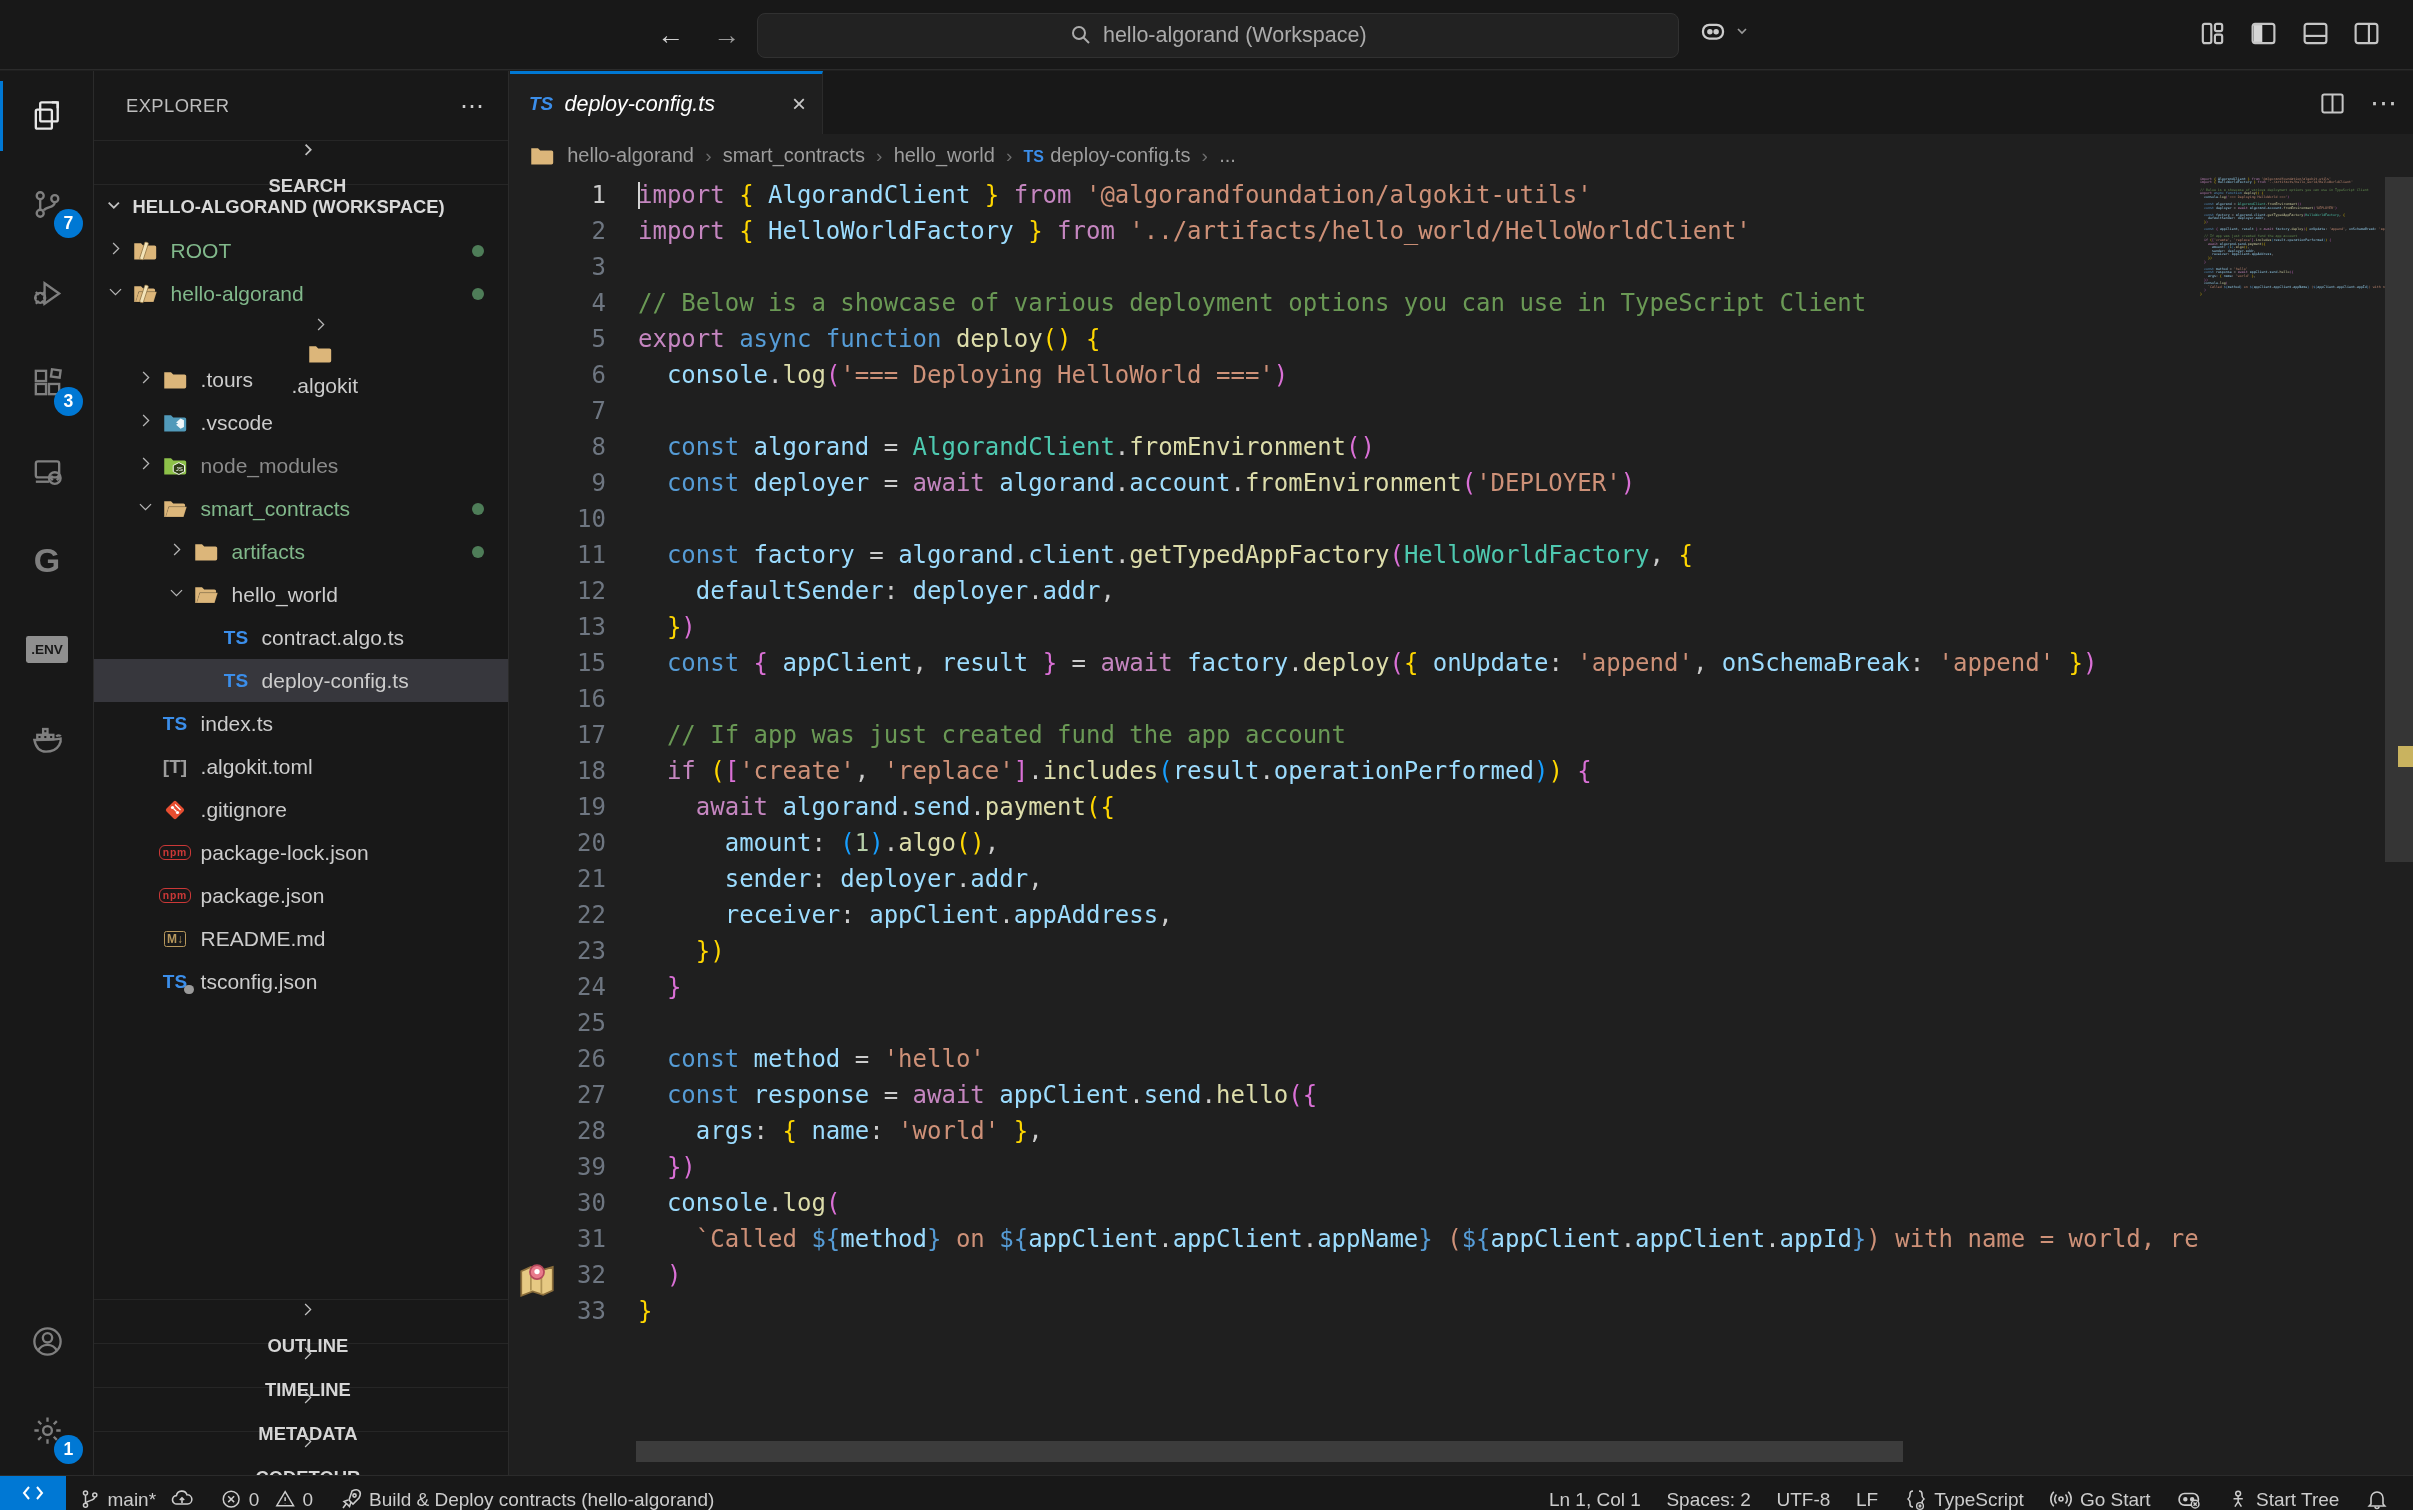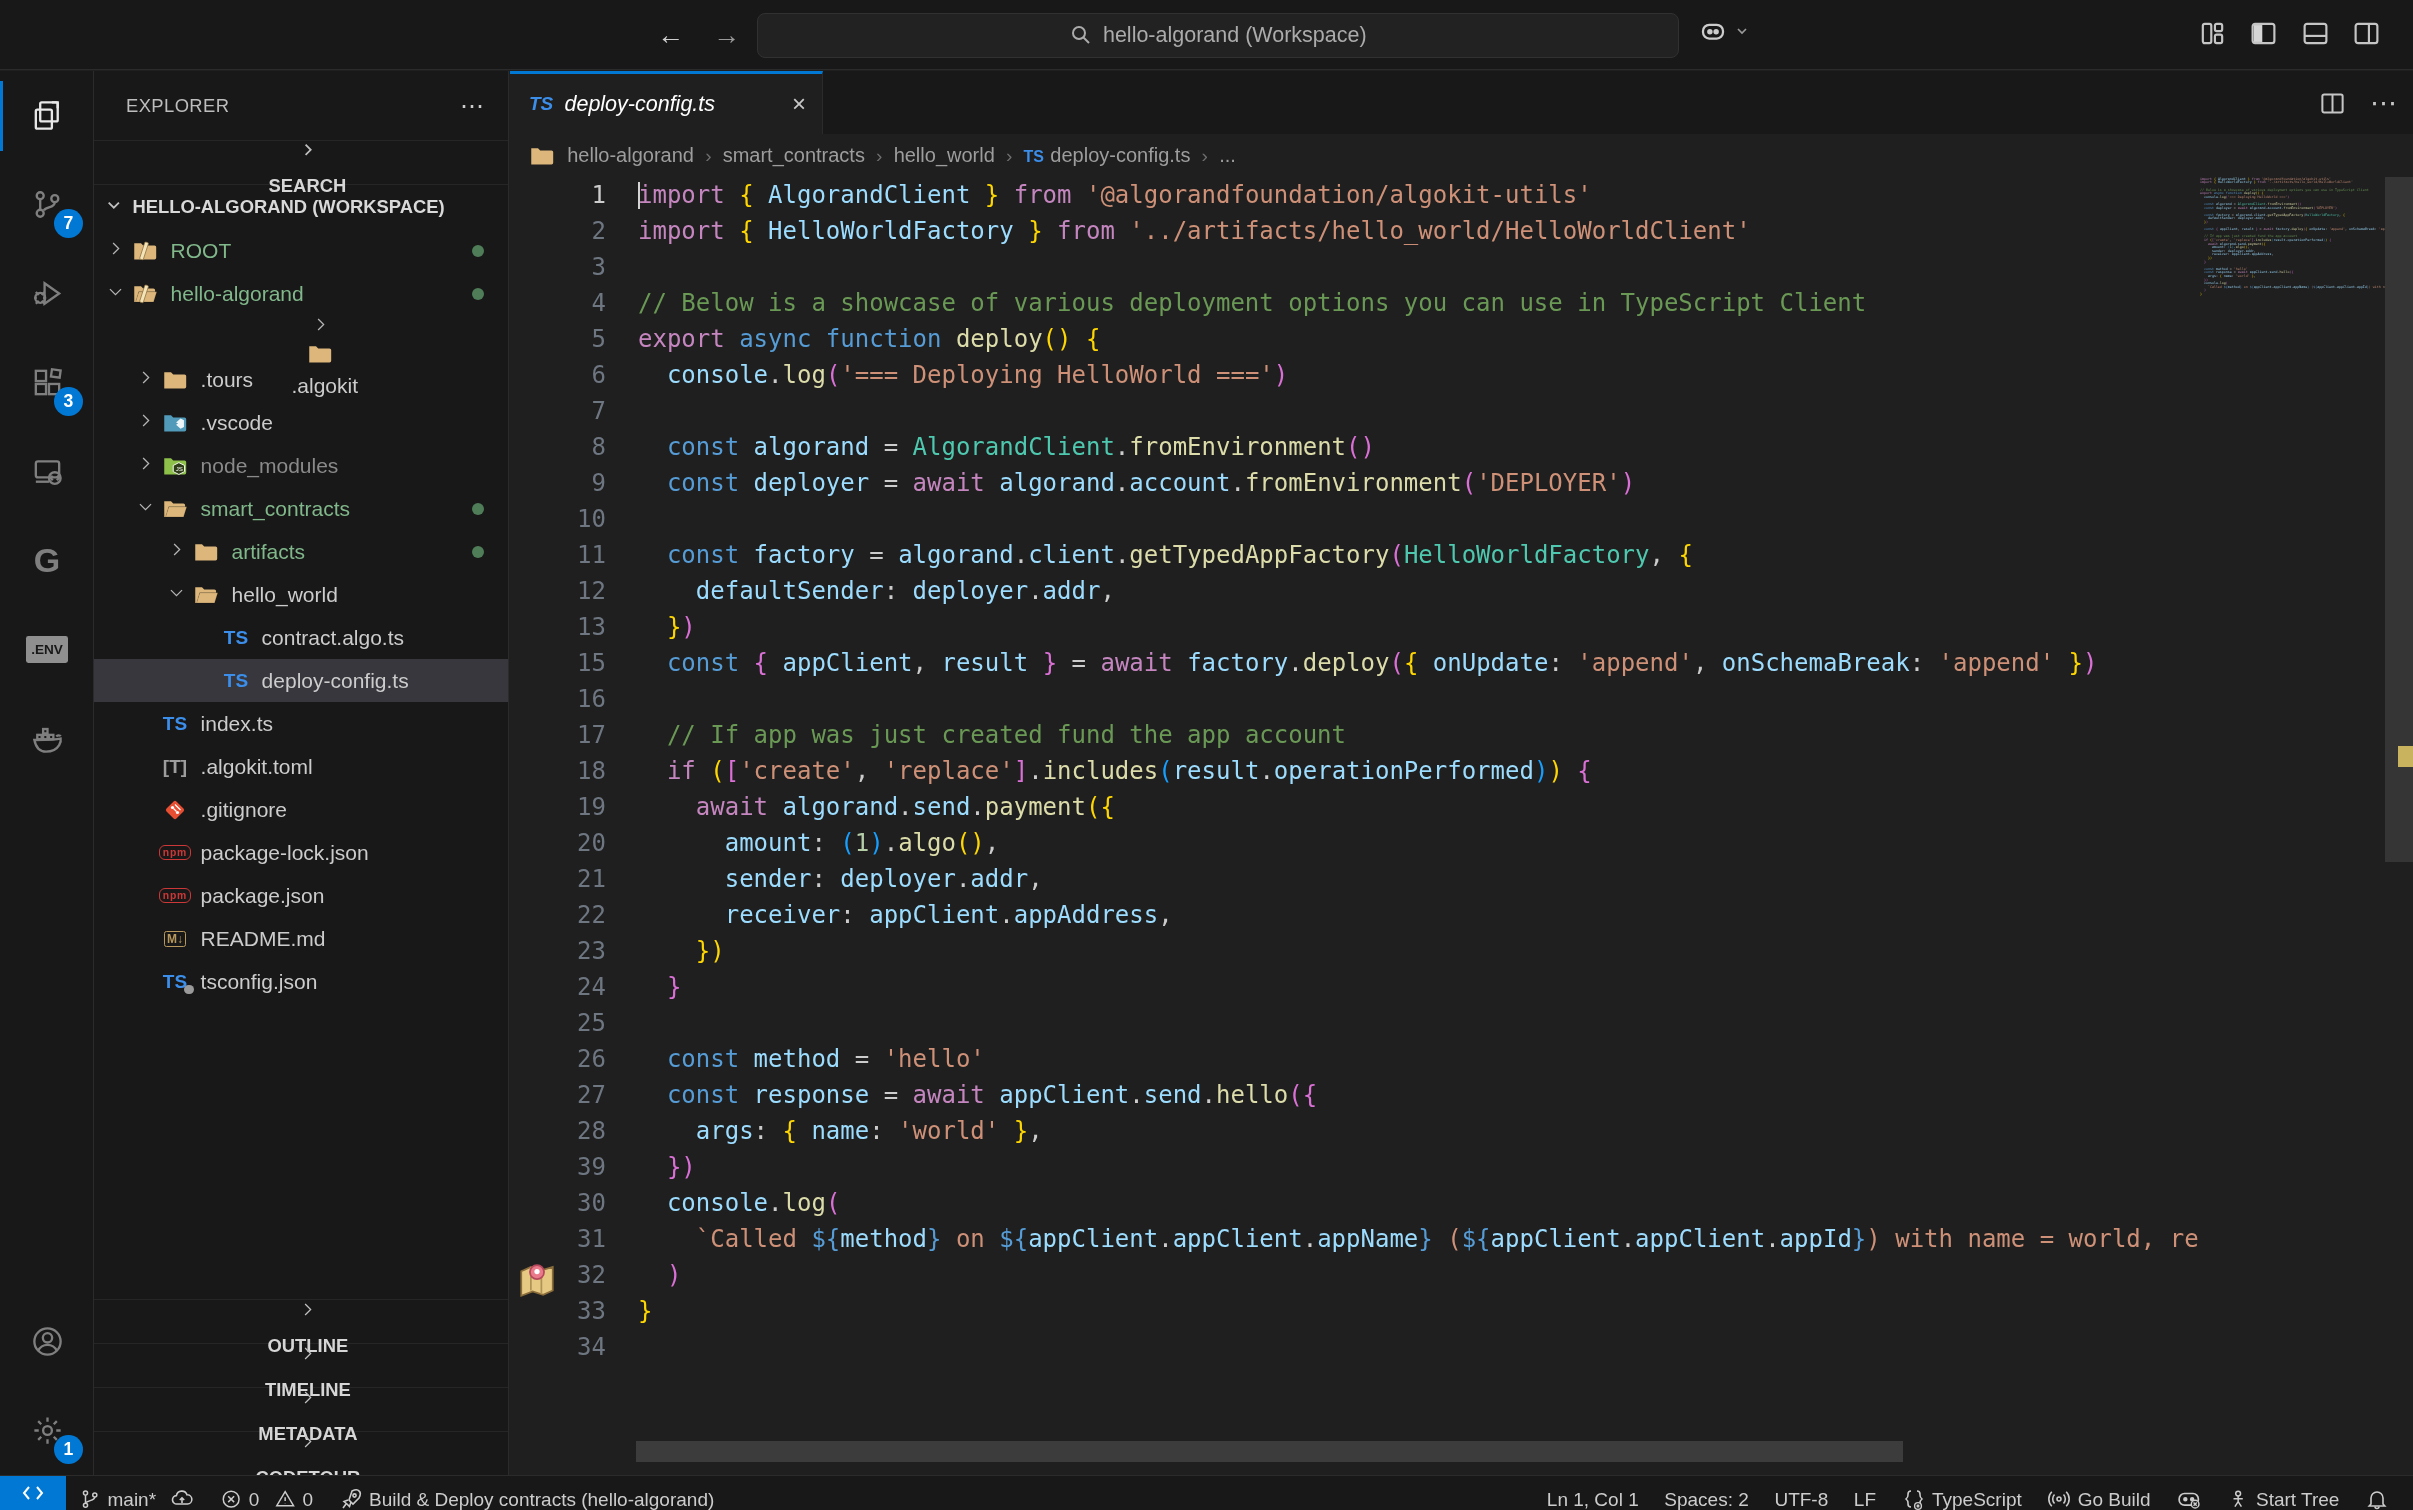--- a/index.html
+++ b/index.html
@@ -566,21 +566,20 @@
     <div class="code-line"><span class="ln">39</span><span class="src"><span class="tk-p">  </span><span class="tk-bp">}</span><span class="tk-bp">)</span></span></div>
     <div class="code-line"><span class="ln">30</span><span class="src"><span class="tk-p">  </span><span class="tk-v">console</span><span class="tk-p">.</span><span class="tk-f">log</span><span class="tk-bp">(</span></span></div>
     <div class="code-line"><span class="ln">31</span><span class="src"><span class="tk-p">    </span><span class="tk-str">`Called </span><span class="tk-tb">${</span><span class="tk-v">method</span><span class="tk-tb">}</span><span class="tk-str"> on </span><span class="tk-tb">${</span><span class="tk-v">appClient</span><span class="tk-p">.</span><span class="tk-v">appClient</span><span class="tk-p">.</span><span class="tk-v">appName</span><span class="tk-tb">}</span><span class="tk-str"> (</span><span class="tk-tb">${</span><span class="tk-v">appClient</span><span class="tk-p">.</span><span class="tk-v">appClient</span><span class="tk-p">.</span><span class="tk-v">appId</span><span class="tk-tb">}</span><span class="tk-str">) with name = world, receive</span></span></div>
     <div class="code-line"><span class="ln">32</span><span class="src"><span class="tk-p">  </span><span class="tk-bp">)</span></span><span class="gutter-marker"><svg width="42" height="42" viewBox="0 0 24 24">
           <path d="M3 7l5.5-2.5 6 2L21 4.5V18l-5.5 2.5-6-2L3 21z" fill="#e6c983" stroke="#8a6d3b" stroke-width="1"></path>
           <path d="M8.5 4.5V18M14.5 6.5V20" stroke="#b09455" stroke-width="1"></path>
           <circle cx="12" cy="7.5" r="4" fill="#e87a8a" stroke="#b5485c" stroke-width="1"></circle>
           <circle cx="12" cy="7.2" r="1.5" fill="#fff"></circle>
         </svg></span></div>
     <div class="code-line"><span class="ln">33</span><span class="src"><span class="tk-bg">}</span></span></div>
-    <div class="code-line"><span class="ln">34</span><span class="src"></span></div>
   </div>
 
 <div id="minimap">
     <div id="minimap-inner"><div><span class="tk-k">import</span><span class="tk-p"> </span><span class="tk-bg">{</span><span class="tk-p"> </span><span class="tk-v">AlgorandClient</span><span class="tk-p"> </span><span class="tk-bg">}</span><span class="tk-p"> </span><span class="tk-k">from</span><span class="tk-p"> </span><span class="tk-str">'@algorandfoundation/algokit-utils'</span></div><div><span class="tk-k">import</span><span class="tk-p"> </span><span class="tk-bg">{</span><span class="tk-p"> </span><span class="tk-v">HelloWorldFactory</span><span class="tk-p"> </span><span class="tk-bg">}</span><span class="tk-p"> </span><span class="tk-k">from</span><span class="tk-p"> </span><span class="tk-str">'../artifacts/hello_world/HelloWorldClient'</span></div><div>&nbsp;</div><div><span class="tk-c">// Below is a showcase of various deployment options you can use in TypeScript Client</span></div><div><span class="tk-k">export</span><span class="tk-p"> </span><span class="tk-s">async</span><span class="tk-p"> </span><span class="tk-s">function</span><span class="tk-p"> </span><span class="tk-f">deploy</span><span class="tk-bg">()</span><span class="tk-p"> </span><span class="tk-bg">{</span></div><div><span class="tk-p">  </span><span class="tk-v">console</span><span class="tk-p">.</span><span class="tk-f">log</span><span class="tk-bp">(</span><span class="tk-str">'=== Deploying HelloWorld ==='</span><span class="tk-bp">)</span></div><div>&nbsp;</div><div><span class="tk-p">  </span><span class="tk-s">const</span><span class="tk-p"> </span><span class="tk-v">algorand</span><span class="tk-p"> = </span><span class="tk-t">AlgorandClient</span><span class="tk-p">.</span><span class="tk-f">fromEnvironment</span><span class="tk-bp">()</span></div><div><span class="tk-p">  </span><span class="tk-s">const</span><span class="tk-p"> </span><span class="tk-v">deployer</span><span class="tk-p"> = </span><span class="tk-k">await</span><span class="tk-p"> </span><span class="tk-v">algorand</span><span class="tk-p">.</span><span class="tk-v">account</span><span class="tk-p">.</span><span class="tk-f">fromEnvironment</span><span class="tk-bp">(</span><span class="tk-str">'DEPLOYER'</span><span class="tk-bp">)</span></div><div>&nbsp;</div><div><span class="tk-p">  </span><span class="tk-s">const</span><span class="tk-p"> </span><span class="tk-v">factory</span><span class="tk-p"> = </span><span class="tk-v">algorand</span><span class="tk-p">.</span><span class="tk-v">client</span><span class="tk-p">.</span><span class="tk-f">getTypedAppFactory</span><span class="tk-bp">(</span><span class="tk-t">HelloWorldFactory</span><span class="tk-p">, </span><span class="tk-bg">{</span></div><div><span class="tk-p">    </span><span class="tk-v">defaultSender</span><span class="tk-p">: </span><span class="tk-v">deployer</span><span class="tk-p">.</span><span class="tk-v">addr</span><span class="tk-p">,</span></div><div><span class="tk-p">  </span><span class="tk-bg">}</span><span class="tk-bp">)</span></div><div>&nbsp;</div><div><span class="tk-p">  </span><span class="tk-s">const</span><span class="tk-p"> </span><span class="tk-bp">{</span><span class="tk-p"> </span><span class="tk-v">appClient</span><span class="tk-p">, </span><span class="tk-v">result</span><span class="tk-p"> </span><span class="tk-bp">}</span><span class="tk-p"> = </span><span class="tk-k">await</span><span class="tk-p"> </span><span class="tk-v">factory</span><span class="tk-p">.</span><span class="tk-f">deploy</span><span class="tk-bp">(</span><span class="tk-bg">{</span><span class="tk-p"> </span><span class="tk-v">onUpdate</span><span class="tk-p">: </span><span class="tk-str">'append'</span><span class="tk-p">, </span><span class="tk-v">onSchemaBreak</span><span class="tk-p">: </span><span class="tk-str">'append'</span></div><div>&nbsp;</div><div><span class="tk-p">  </span><span class="tk-c">// If app was just created fund the app account</span></div><div><span class="tk-p">  </span><span class="tk-k">if</span><span class="tk-p"> </span><span class="tk-bg">(</span><span class="tk-bp">[</span><span class="tk-str">'create'</span><span class="tk-p">, </span><span class="tk-str">'replace'</span><span class="tk-bp">]</span><span class="tk-p">.</span><span class="tk-f">includes</span><span class="tk-bb">(</span><span class="tk-v">result</span><span class="tk-p">.</span><span class="tk-v">operationPerformed</span><span class="tk-bb">)</span><span class="tk-bg">)</span><span class="tk-p"> </span><span class="tk-bp">{</span></div><div><span class="tk-p">    </span><span class="tk-k">await</span><span class="tk-p"> </span><span class="tk-v">algorand</span><span class="tk-p">.</span><span class="tk-v">send</span><span class="tk-p">.</span><span class="tk-f">payment</span><span class="tk-bg">(</span><span class="tk-bg">{</span></div><div><span class="tk-p">      </span><span class="tk-v">amount</span><span class="tk-p">: </span><span class="tk-bb">(</span><span class="tk-n">1</span><span class="tk-bb">)</span><span class="tk-p">.</span><span class="tk-f">algo</span><span class="tk-bg">()</span><span class="tk-p">,</span></div><div><span class="tk-p">      </span><span class="tk-v">sender</span><span class="tk-p">: </span><span class="tk-v">deployer</span><span class="tk-p">.</span><span class="tk-v">addr</span><span class="tk-p">,</span></div><div><span class="tk-p">      </span><span class="tk-v">receiver</span><span class="tk-p">: </span><span class="tk-v">appClient</span><span class="tk-p">.</span><span class="tk-v">appAddress</span><span class="tk-p">,</span></div><div><span class="tk-p">    </span><span class="tk-bg">}</span><span class="tk-bg">)</span></div><div><span class="tk-p">  </span><span class="tk-bp">}</span></div><div>&nbsp;</div><div><span class="tk-p">  </span><span class="tk-s">const</span><span class="tk-p"> </span><span class="tk-v">method</span><span class="tk-p"> = </span><span class="tk-str">'hello'</span></div><div><span class="tk-p">  </span><span class="tk-s">const</span><span class="tk-p"> </span><span class="tk-v">response</span><span class="tk-p"> = </span><span class="tk-k">await</span><span class="tk-p"> </span><span class="tk-v">appClient</span><span class="tk-p">.</span><span class="tk-v">send</span><span class="tk-p">.</span><span class="tk-f">hello</span><span class="tk-bp">(</span><span class="tk-bp">{</span></div><div><span class="tk-p">    </span><span class="tk-v">args</span><span class="tk-p">: </span><span class="tk-bg">{</span><span class="tk-p"> </span><span class="tk-v">name</span><span class="tk-p">: </span><span class="tk-str">'world'</span><span class="tk-p"> </span><span class="tk-bg">}</span><span class="tk-p">,</span></div><div><span class="tk-p">  </span><span class="tk-bp">}</span><span class="tk-bp">)</span></div><div><span class="tk-p">  </span><span class="tk-v">console</span><span class="tk-p">.</span><span class="tk-f">log</span><span class="tk-bp">(</span></div><div><span class="tk-p">    </span><span class="tk-str">`Called </span><span class="tk-tb">${</span><span class="tk-v">method</span><span class="tk-tb">}</span><span class="tk-str"> on </span><span class="tk-tb">${</span><span class="tk-v">appClient</span><span class="tk-p">.</span><span class="tk-v">appClient</span><span class="tk-p">.</span><span class="tk-v">appName</span><span class="tk-tb">}</span><span class="tk-str"> (</span><span class="tk-tb">${</span><span class="tk-v">appClient</span><span class="tk-p">.</span><span class="tk-v">appClient</span><span class="tk-p">.</span><span class="tk-v">appId</span><span class="tk-tb">}</span><span class="tk-str">) with name = world, receive</span></div><div><span class="tk-p">  </span><span class="tk-bp">)</span></div><div><span class="tk-bg">}</span></div><div>&nbsp;</div></div>
   </div>
 <div id="vscroll"></div>
 <div id="vscroll-mark"></div>
 <div id="hscroll"></div>
 
 <div id="statusbar">
@@ -659,21 +658,21 @@
         </span>
         <span>TypeScript</span>
       </div>
       <div class="sb-item">
         <span class="ico">
           <svg width="24" height="24" viewBox="0 0 24 24" fill="none" stroke="currentColor" stroke-width="1.6">
             <circle cx="12" cy="12" r="2"></circle>
             <path d="M7.5 16.5a6.5 6.5 0 010-9M16.5 7.5a6.5 6.5 0 010 9M4.8 19.2a10.2 10.2 0 010-14.4M19.2 4.8a10.2 10.2 0 010 14.4"></path>
           </svg>
         </span>
-        <span>Go Build</span>
+        <span>Go Start</span>
       </div>
       <div class="sb-item">
         <span class="ico">
           <svg width="25.5" height="25.5" viewBox="0 0 24 24" fill="none" stroke="currentColor" stroke-width="1.6">
             <rect x="3" y="8" width="18" height="11" rx="5"></rect>
             <circle cx="8.8" cy="13.5" r="1.3" fill="currentColor"></circle>
             <circle cx="15.2" cy="13.5" r="1.3" fill="currentColor"></circle>
             <circle cx="18" cy="18" r="3.6" fill="#181818" stroke-width="1.4"></circle>
             <path d="M16.5 16.5l3 3M19.5 16.5l-3 3" stroke-width="1.4"></path>
           </svg>

